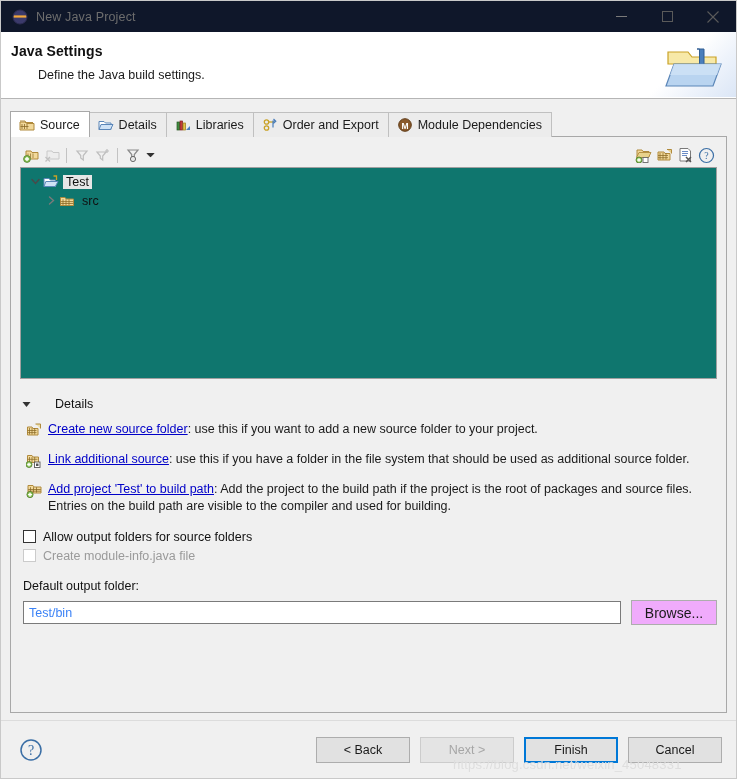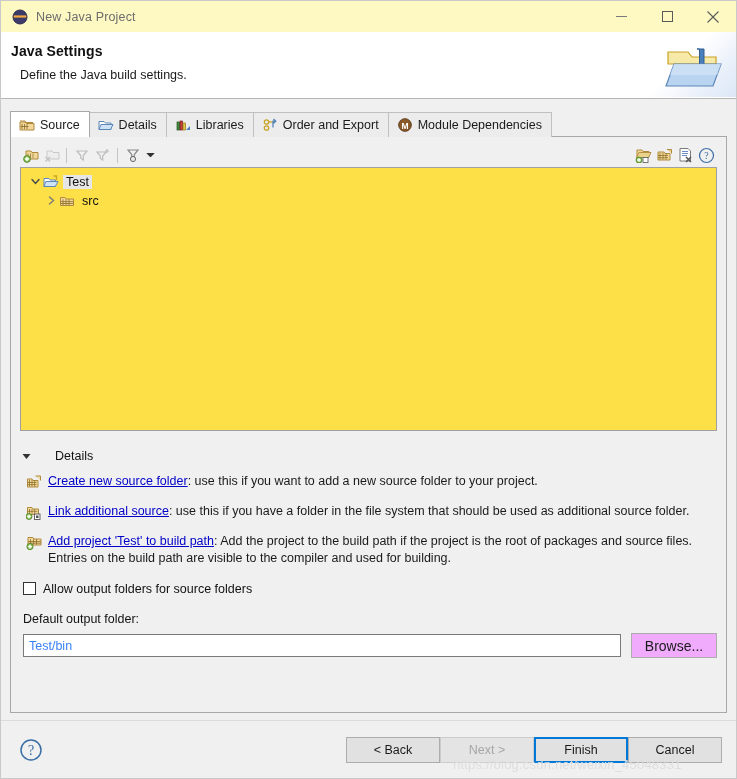--- a/index.html
+++ b/index.html
@@ -16,21 +16,21 @@
     background: #f0f0f0;
     border: 1px solid #c9c9c9;
     box-sizing: border-box;
     display: flex;
     flex-direction: column;
   }
 
   
   #titlebar {
     height: 31px;
-    background: #fef9c3;
+    background: #0f172a;
     display: flex;
     align-items: center;
     flex: 0 0 auto;
     position: relative;
   }
   .title-icon {
     width: 16px; height: 16px;
     margin-left: 11px; margin-right: 8px;
     position: relative;
     flex: 0 0 auto;
@@ -65,21 +65,21 @@
   #header .h-title {
     position: absolute;
     left: 10px; top: 11px;
     font-size: 14px;
     font-weight: bold;
     color: #111111;
     letter-spacing: .1px;
   }
   #header .h-sub {
     position: absolute;
-    left: 19px; top: 36px;
+    left: 37px; top: 36px;
     font-size: 12.5px;
     color: #1a1a1a;
   }
   #header .h-art {
     position: absolute;
     right: 0; top: 0;
     width: 88px; height: 65px;
     background: linear-gradient(135deg,#ffffff 0%,#ffffff 42%,#eef3fb 68%,#dbe6f6 100%);
   }
   #header .h-icon {
@@ -164,22 +164,22 @@
   }
   #treetoolbar .right {
     position: absolute;
     right: 0; top: 0;
     display: flex; align-items: center; height: 24px;
   }
 
   
   #tree {
     border: 1px solid #a0a0a0;
-    background: #fde047;
-    height: 264px;
+    background: #0f766e;
+    height: 212px;
     box-sizing: border-box;
     padding: 4px 0 0 0;
     overflow: hidden;
   }
   .trow {
     display: flex;
     align-items: center;
     height: 19px;
     font-size: 12.5px;
     color: #111;
@@ -292,20 +292,21 @@
     display: flex;
     align-items: center;
     padding: 0 12px;
     box-sizing: border-box;
   }
   #helpbtn { width: 24px; height: 24px; margin-left: 6px; }
   #footer-btns {
     position: absolute;
     right: 14px;
     display: flex;
+    gap: 10px;
     align-items: center;
   }
   .fbtn {
     width: 94px; height: 26px;
     border: 1px solid #adadad;
     background: #e1e1e1;
     font-size: 12.5px;
     color: #1a1a1a;
     display: flex;
     align-items: center;
@@ -647,20 +648,24 @@
               <span class="dtext"><a class="dlink">Add project 'Test' to build path</a><span>: Add the project to the build path if the project is the root of packages and source files. Entries on the build path are visible to the compiler and used for building.</span></span>
             </div>
 
           </div>
 
           <div class="cbrow">
             <span class="cbox"></span>
             <span>Allow output folders for source folders</span>
           </div>
 
+          <div class="cbrow disabled">
+            <span class="cbox"></span>
+            <span>Create module-info.java file</span>
+          </div>
 
           <div id="outlabel">Default output folder:</div>
           <div id="outrow">
             <div id="outfield">
               <span>Test/bin</span>
             </div>
             <div class="btn">Browse...</div>
           </div>
 
         </div>

